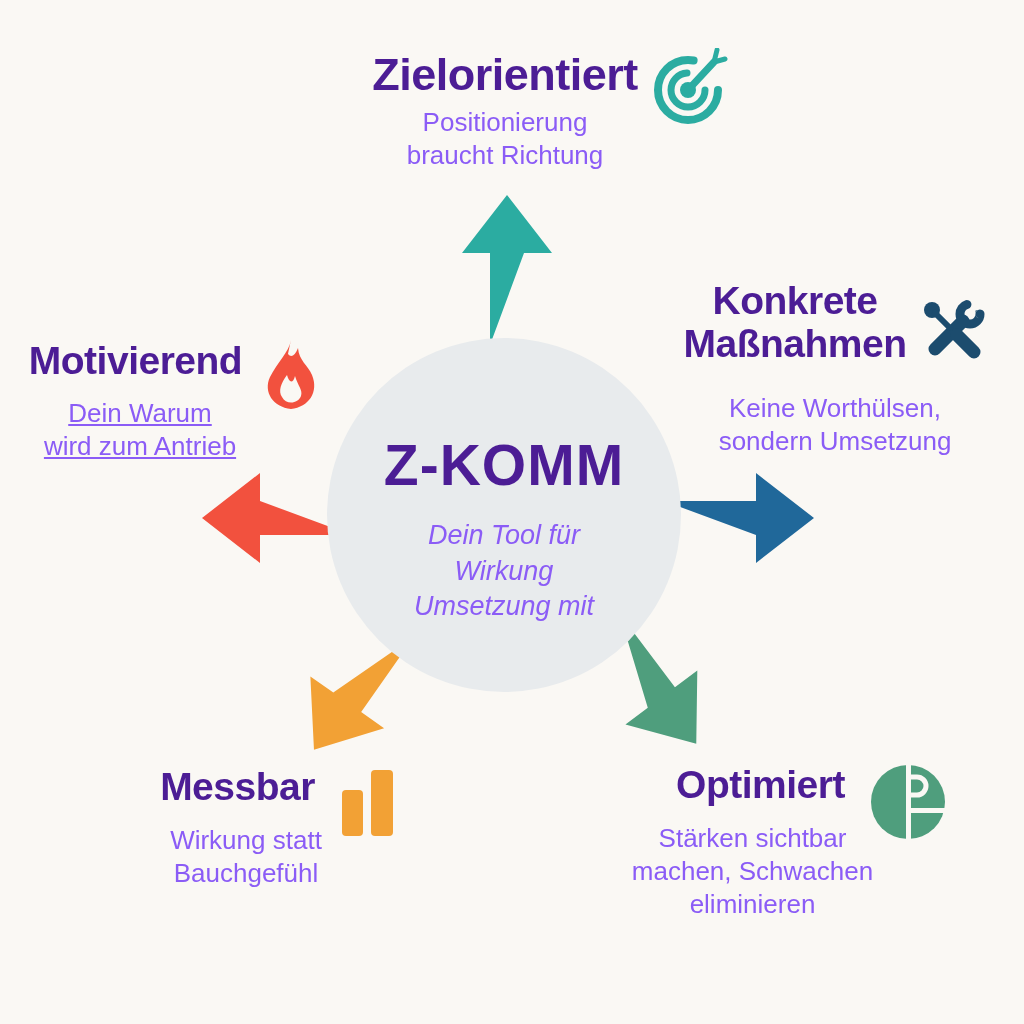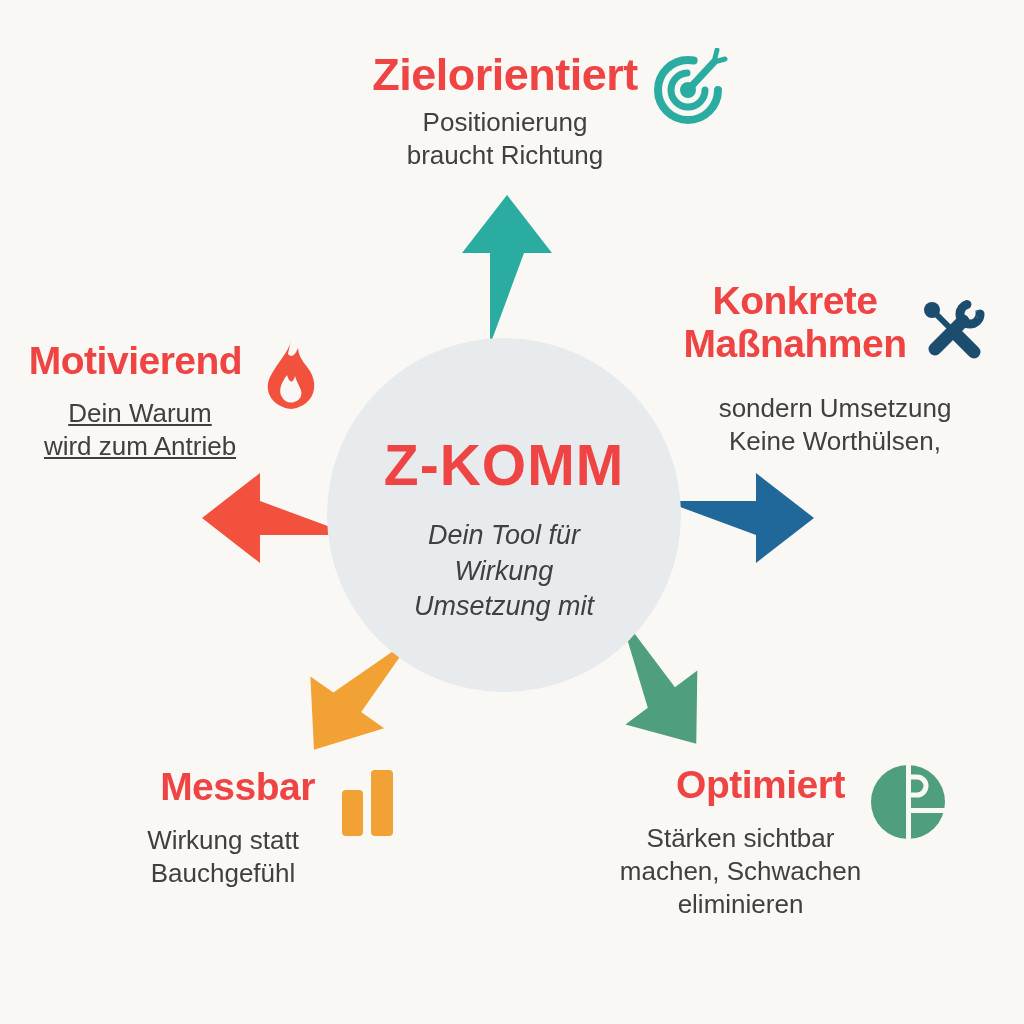--- a/index.html
+++ b/index.html
@@ -5,40 +5,40 @@
   html,body{margin:0;padding:0;background:#FAF8F4;}
   .canvas{
     position:relative;width:1024px;height:1024px;overflow:hidden;
     background:#FAF8F4;
     font-family:"Liberation Sans",sans-serif;
     color:#1B3345;
   }
   .layer{position:absolute;left:0;top:0;width:1024px;height:1024px;}
   .title{
     position:absolute;font-weight:700;text-align:center;
-    color:#ef4444;letter-spacing:-0.5px;line-height:1.1;
+    color:#4c1d95;letter-spacing:-0.5px;line-height:1.1;
   }
   .sub{
-    position:absolute;text-align:center;color:#404040;
+    position:absolute;text-align:center;color:#8b5cf6;
     font-size:26px;line-height:1.26;font-weight:400;
   }
   .icon{position:absolute;}
   
   .t-top   {left:290px;top:50px; width:430px;font-size:45px;}
   .s-top   {left:320px;top:106px;width:370px;}
   .t-right {left:640px;top:280px;width:310px;font-size:39px;}
   .s-right {left:680px;top:392px;width:310px;}
   .t-left  {left:8px;  top:340px;width:255px;font-size:39px;}
   .s-left  {left:15px; top:397px;width:250px;text-decoration:underline;}
   .t-center{left:330px;top:434px;width:348px;font-size:57px;letter-spacing:1px;}
   .s-center{left:354px;top:518px;width:300px;font-size:27px;line-height:1.32;font-style:italic;}
   .t-bl    {left:110px;top:766px;width:255px;font-size:39px;}
-  .s-bl    {left:93px;top:824px;width:260px;}
+  .s-bl    {left:116px;top:824px;width:260px;}
   .t-br    {left:633px;top:764px;width:255px;font-size:39px;text-align:center;}
-  .s-br    {left:588px;top:822px;width:305px;}
+  .s-br    {left:600px;top:822px;width:305px;}
   .icon-target{left:650px;top:48px; width:80px;height:80px;}
   .icon-tools {left:912px;top:292px;width:80px;height:80px;}
   .icon-flame {left:260px;top:338px;width:62px;height:74px;}
   .icon-bars  {left:342px;top:770px;width:52px;height:66px;}
   .icon-pie   {left:868px;top:762px;width:80px;height:80px;}
 </style>
 </head>
 <body>
 
 <div class="canvas">
@@ -72,22 +72,22 @@
     <circle cx="38" cy="42" r="8" fill="#2BACA1"></circle>
     <path d="M38,42 L64,14" fill="none" stroke-width="7" stroke-linecap="round" stroke="#2BACA1"></path>
     <path d="M64,14 L75,11 M64,14 L67,2" fill="none" stroke-width="5" stroke-linecap="round" stroke="#2BACA1"></path>
   </svg>
 
   <div class="title t-right">
     <div>Konkrete</div>
     <div>Maßnahmen</div>
   </div>
   <div class="sub s-right">
+    <div>Keine Worthülsen,</div>
     <div>sondern Umsetzung</div>
-    <div>Keine Worthülsen,</div>
   </div>
   <svg class="icon icon-tools" viewBox="0 0 80 80" aria-hidden="true">
     <circle cx="58" cy="22" r="10" fill="none" stroke-width="9" pathLength="100" stroke-dasharray="70 30" stroke-linecap="round" stroke="#1C4C6E"></circle>
     <path d="M51,29 L23,57" fill="none" stroke-width="13" stroke-linecap="round" stroke="#1C4C6E"></path>
     <circle cx="20" cy="18" r="8" fill="#1C4C6E"></circle>
     <path d="M23,21 L38,36" fill="none" stroke-width="6" stroke-linecap="round" stroke="#1C4C6E"></path>
     <path d="M45,43 L62,60" fill="none" stroke-width="13" stroke-linecap="round" stroke="#1C4C6E"></path>
   </svg>
 
   <div class="title t-left">Motivierend</div>

